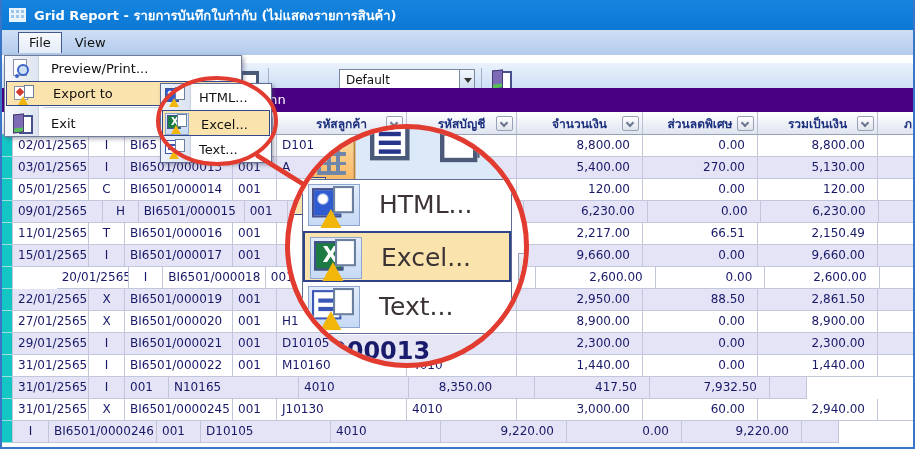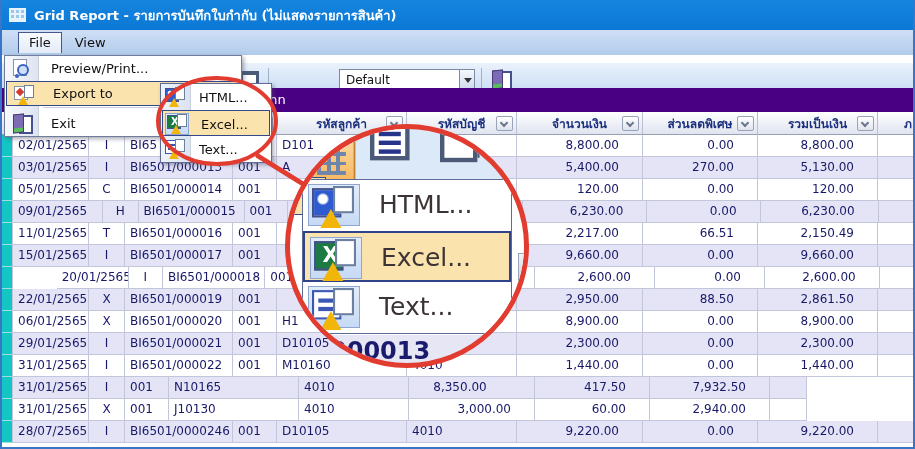--- a/index.html
+++ b/index.html
@@ -66,21 +66,21 @@
           background:linear-gradient(180deg,#ffffff,#dfe3ec); border:1px solid #98a2b8; border-radius:2px; }
   .filterbtn .chev{ position:absolute; left:4px; top:3px; width:6px; height:6px;
           border-right:2px solid #6b7690; border-bottom:2px solid #6b7690; transform:rotate(45deg); }
   .cell{ height:22px; line-height:20px; font-size:12px; color:#181868; background:#ffffff;
          border-right:1px solid #c2c6da; border-bottom:1px solid #c2c6da;
          white-space:nowrap; overflow:hidden; }
   .grow.alt .cell{ background:#e4e4f6; }
   .cell.ind, .grow.alt .cell.ind{ background:#13c6c3; border-bottom:1px solid #9fdedd; }
   .a-left{ text-align:left; padding-left:5px; }
   .a-center{ text-align:center; }
-  .a-right{ text-align:right; padding-right:23px; }
+  .a-right{ text-align:right; padding-right:12px; }
 
   
   .xicon{ position:relative; width:20px; height:20px; display:inline-block; }
   .xicon .base{ position:absolute; left:0; top:1px; width:14px; height:14px; border:1px solid #44518c; }
   .xicon.v-html .base{ background:radial-gradient(circle at 35% 35%, #ffffff 0 2px, #2f5bd0 3px); }
   .xicon.v-excel .base{ background:#1c7a43; }
   .xicon.v-excel .base::after{ content:"X"; position:absolute; left:3px; top:0px; color:#fff; font-size:10px; font-weight:bold; }
   .xicon.v-text .base{ background:#fff; border-color:#3a57b5; }
   .xicon.v-text .base::after{ content:""; position:absolute; left:2px; top:3px; width:8px; height:2px; background:#3a57b5; box-shadow:0 4px 0 #3a57b5; }
   .xicon.v-export .base{ background:#fff; border-color:#8a93a8; }
@@ -333,21 +333,21 @@
           <div class="cell a-left" style="width: 44px;">001</div>
           <div class="cell a-left" style="width: 130px;"></div>
           <div class="cell a-left" style="width: 110px;"></div>
           <div class="cell a-right" style="width: 126px;">2,950.00</div>
           <div class="cell a-right" style="width: 115px;">88.50</div>
           <div class="cell a-right" style="width: 120px;">2,861.50</div>
           <div class="cell a-left" style="width: 37px;"></div>
         </div>
         <div class="grow">
           <div class="cell a-left ind" style="width: 11px;"></div>
-          <div class="cell a-left" style="width: 76px;">06/01/2565</div>
+          <div class="cell a-left" style="width: 76px;">27/01/2565</div>
           <div class="cell a-center" style="width: 36px;">X</div>
           <div class="cell a-left" style="width: 108px;">BI6501/000020</div>
           <div class="cell a-left" style="width: 44px;">001</div>
           <div class="cell a-left" style="width: 130px;">H1</div>
           <div class="cell a-left" style="width: 110px;"></div>
           <div class="cell a-right" style="width: 126px;">8,900.00</div>
           <div class="cell a-right" style="width: 115px;">0.00</div>
           <div class="cell a-right" style="width: 120px;">8,900.00</div>
           <div class="cell a-left" style="width: 37px;"></div>
         </div>
@@ -386,31 +386,31 @@
           <div class="cell a-left" style="width: 110px;">4010</div>
           <div class="cell a-right" style="width: 126px; text-align: center;">8,350.00</div>
           <div class="cell a-right" style="width: 115px;">417.50</div>
           <div class="cell a-right" style="width: 120px;">7,932.50</div>
           <div class="cell a-left" style="width: 37px;"></div>
         </div>
         <div class="grow">
           <div class="cell a-left ind" style="width: 11px;"></div>
           <div class="cell a-left" style="width: 76px;">31/01/2565</div>
           <div class="cell a-center" style="width: 36px;">X</div>
+          <div class="cell a-left" style="width: 108px;">BI6501/0000245</div>
           <div class="cell a-left" style="width: 44px;">001</div>
           <div class="cell a-left" style="width: 130px;">J10130</div>
           <div class="cell a-left" style="width: 110px;">4010</div>
           <div class="cell a-right" style="width: 126px;">3,000.00</div>
           <div class="cell a-right" style="width: 115px;">60.00</div>
           <div class="cell a-right" style="width: 120px;">2,940.00</div>
           <div class="cell a-left" style="width: 37px;"></div>
         </div>
         <div class="grow alt">
           <div class="cell a-left ind" style="width: 11px;"></div>
-          <div class="cell a-left" style="width: 76px;">28/07/2565</div>
           <div class="cell a-center" style="width: 36px;">I</div>
           <div class="cell a-left" style="width: 108px;">BI6501/0000246</div>
           <div class="cell a-left" style="width: 44px;">001</div>
           <div class="cell a-left" style="width: 130px;">D10105</div>
           <div class="cell a-left" style="width: 110px;">4010</div>
           <div class="cell a-right" style="width: 126px;">9,220.00</div>
           <div class="cell a-right" style="width: 115px;">0.00</div>
           <div class="cell a-right" style="width: 120px;">9,220.00</div>
           <div class="cell a-left" style="width: 37px;"></div>
         </div>

